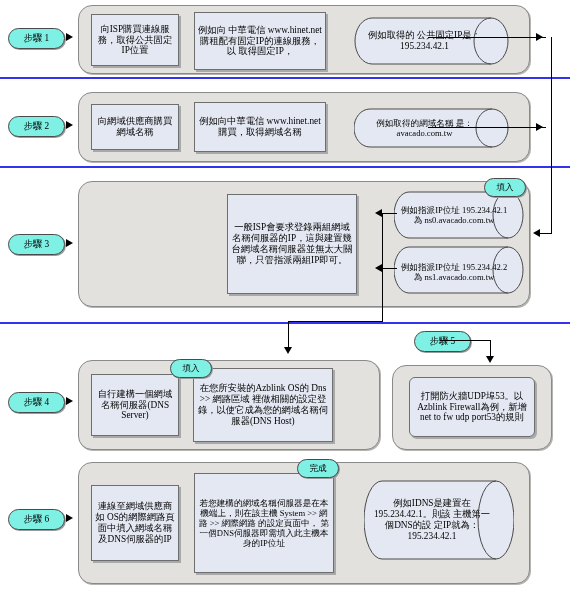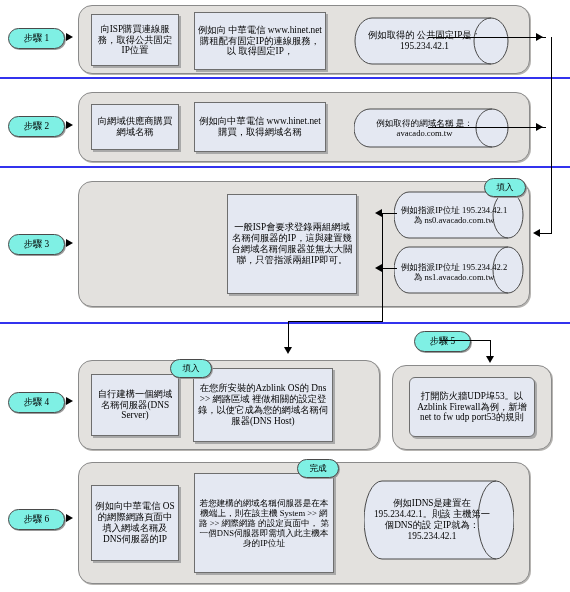--- a/index.html
+++ b/index.html
@@ -239,21 +239,21 @@
     <div class="ibox f9" style="left:16px; top:11px; width:126px; height:60px; border-radius:6px;">
       <span class="txt">打開防火牆UDP埠53。以Azblink Firewall為例，新增net to fw udp port53的規則</span>
     </div>
   </div>
 
   <div class="badge f9" style="left:8px; top:509px; width:55px; height:19px;">步驟 6</div>
   <div class="arrow ar-right" style="left:66px; top:514px;"></div>
 
   <div class="group" style="left:78px; top:462px; width:450px; height:120px;">
     <div class="ibox f9" style="left:12px; top:22px; width:88px; height:76px;">
-      <span class="txt">例如向中華電信 OS的網際網路頁面中填入網域名稱及DNS伺服器的IP</span>
+      <span class="txt">連線至網域供應商如 OS的網際網路頁面中填入網域名稱及DNS伺服器的IP</span>
     </div>
     <div class="ibox f8" style="left:115px; top:10px; width:140px; height:100px;">
       <span class="txt">若您建構的網域名稱伺服器是在本機端上，則在該主機 System &gt;&gt; 網路 &gt;&gt; 網際網路 的設定頁面中， 第一個DNS伺服器即需填入此主機本身的IP位址</span>
     </div>
     <div class="cyl" style="left:285px; top:17px; width:150px; height:80px;">
       <svg width="150" height="80" viewBox="0 0 150 80">
         <path d="M18,1 L132,1 A18,39 0 0 1 132,79 L18,79 A18,39 0 0 1 18,1 Z" fill="#e4e8f2" stroke="#4a4a4a" stroke-width="1"></path>
         <path d="M132,1 A18,39 0 0 0 132,79" fill="none" stroke="#4a4a4a" stroke-width="1"></path>
       </svg>
       <div class="cyltxt f9" style="right:20px;">例如IDNS是建置在 195.234.42.1。則該 主機第一個DNS的設 定IP就為： 195.234.42.1</div>

